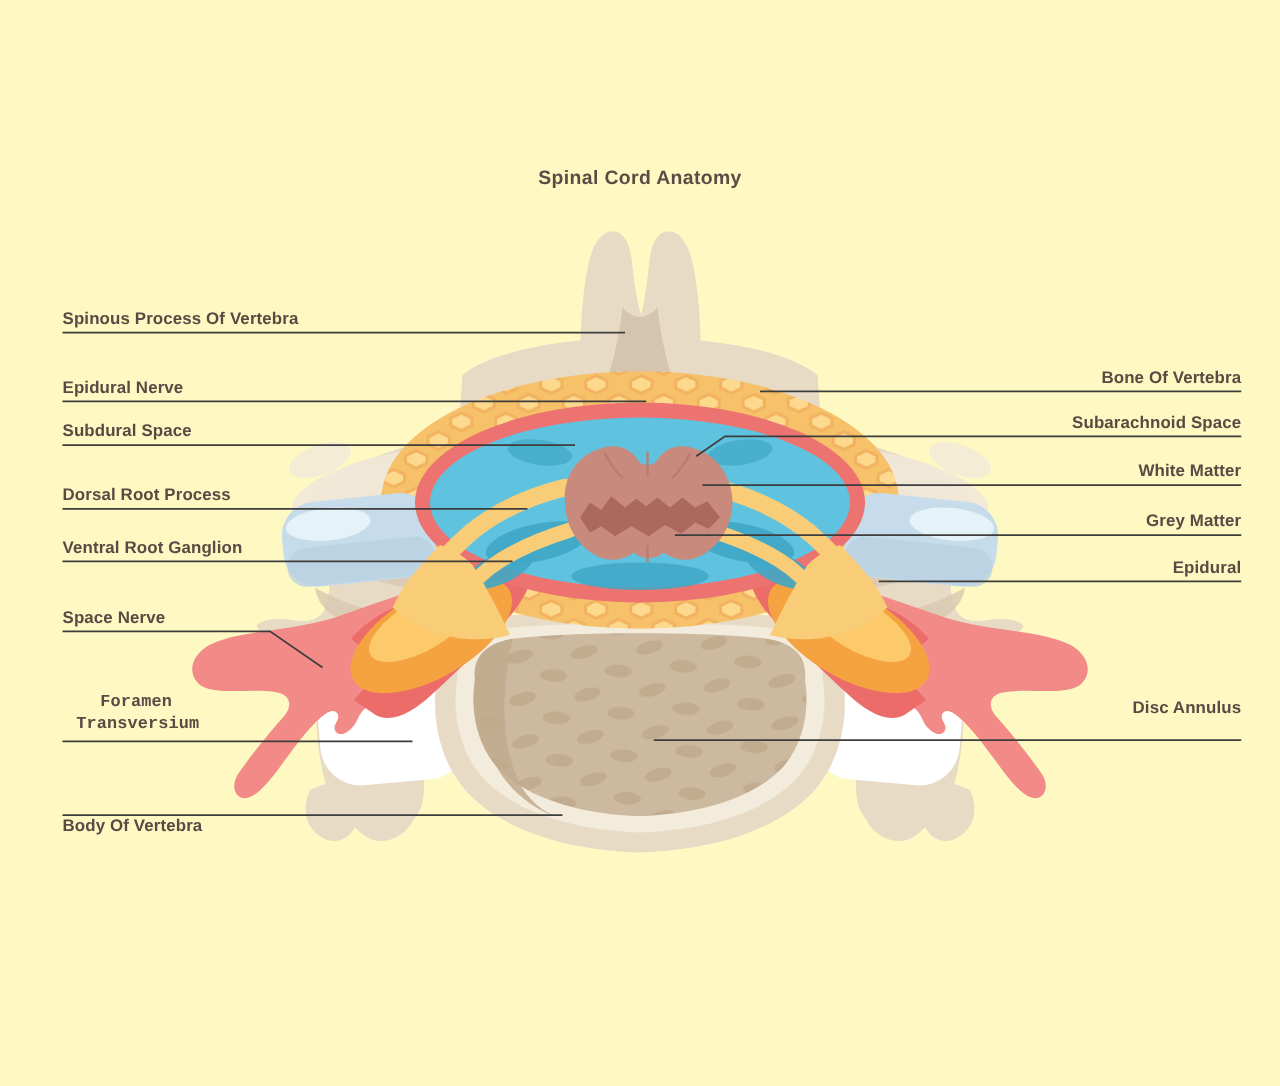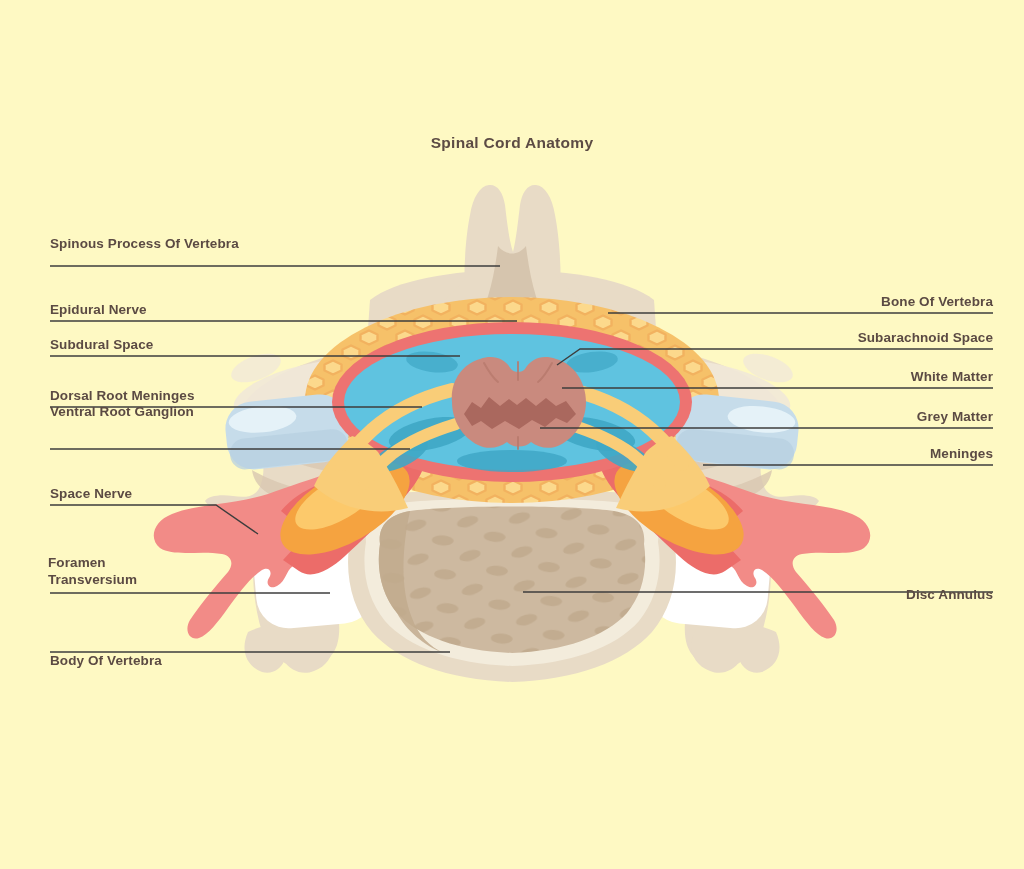--- a/index.html
+++ b/index.html
@@ -4,21 +4,21 @@
 <style>
   html,body{margin:0;padding:0;background:#ffffff;}
   .stage{position:relative;width:1024px;height:869px;background:#fef9c3;overflow:hidden;
          font-family:"Liberation Sans","DejaVu Sans",sans-serif;}
   .title{position:absolute;top:134px;left:0;width:100%;text-align:center;
          font-size:15.5px;font-weight:bold;color:#5c4b44;letter-spacing:.3px;}
   .illus{position:absolute;left:0;top:0;}
   .lbl{position:absolute;font-size:13.5px;font-weight:bold;color:#5b4a43;white-space:nowrap;letter-spacing:.1px;}
   .lbl.left{left:50px;}
   .lbl.right{right:31px;}
-  .lbl.multiline{white-space:normal;width:96px;line-height:17px;left:48px;}
+  .lbl.multiline{white-space:normal;width:96px;text-align:center;line-height:17px;left:61px;font-family:Liberation Mono, monospace;}
 </style>
 </head>
 <body>
 
 <div class="stage">
 
   <svg class="illus" width="1024" height="869" viewBox="0 0 1024 869">
     <defs>
       <pattern id="honey" width="36" height="30" patternUnits="userSpaceOnUse">
         <rect width="36" height="30" fill="#f6c169"></rect>
@@ -169,28 +169,28 @@
       <polyline points="993,349 580,349 557,365"></polyline>
       <line x1="993" y1="388" x2="562" y2="388"></line>
       <line x1="993" y1="428" x2="540" y2="428"></line>
       <line x1="993" y1="465" x2="703" y2="465"></line>
       <line x1="993" y1="592" x2="523" y2="592"></line>
     </g>
   </svg>
 
   <div class="title">Spinal Cord Anatomy</div>
 
-  <div class="lbl left" style="top:236px">Spinous Process Of Vertebra</div>
+  <div class="lbl left" style="top:247px">Spinous Process Of Vertebra</div>
   <div class="lbl left" style="top:302px">Epidural Nerve</div>
   <div class="lbl left" style="top:337px">Subdural Space</div>
-  <div class="lbl left" style="top:388px">Dorsal Root Meninges</div>
-  <div class="lbl left" style="top:404px">Ventral Root Ganglion</div>
+  <div class="lbl left" style="top:388px">Dorsal Root Process</div>
+  <div class="lbl left" style="top:430px">Ventral Root Ganglion</div>
   <div class="lbl left" style="top:486px">Space Nerve</div>
   <div class="lbl multiline" style="top:554px">Foramen Transversium</div>
   <div class="lbl left" style="top:653px">Body Of Vertebra</div>
 
   <div class="lbl right" style="top:294px">Bone Of Vertebra</div>
   <div class="lbl right" style="top:330px">Subarachnoid Space</div>
   <div class="lbl right" style="top:369px">White Matter</div>
   <div class="lbl right" style="top:409px">Grey Matter</div>
-  <div class="lbl right" style="top:446px">Meninges</div>
-  <div class="lbl right" style="top:587px">Disc Annulus</div>
+  <div class="lbl right" style="top:446px">Epidural</div>
+  <div class="lbl right" style="top:558px">Disc Annulus</div>
 </div>
 
 </body></html>

